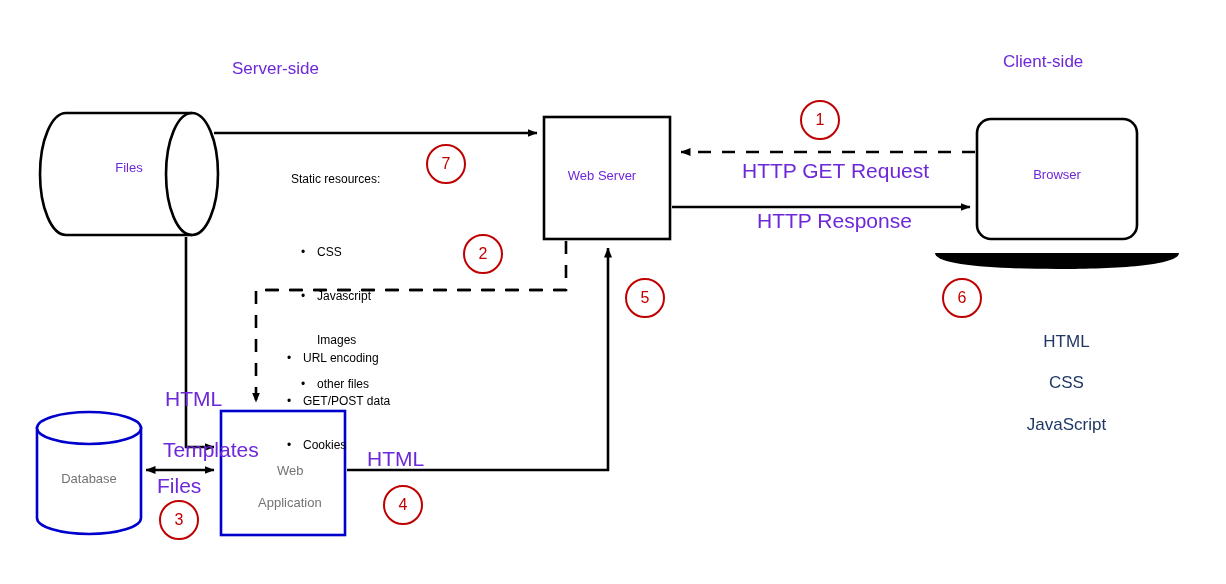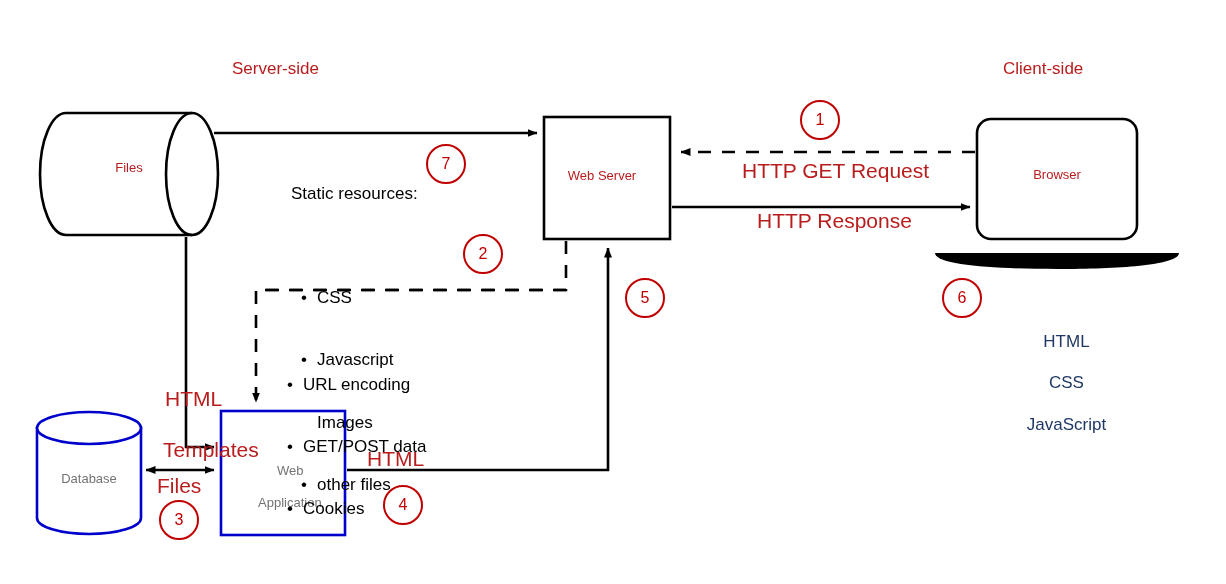--- a/index.html
+++ b/index.html
@@ -17,31 +17,31 @@
   }
   svg.layer {
     position: absolute;
     top: 0;
     left: 0;
     width: 1226px;
     height: 584px;
   }
   .lbl {
     position: absolute;
-    color: #b91c1c;
+    color: #6d28d9;
     font-family: "Liberation Sans", sans-serif;
     white-space: pre;
     line-height: 1.22;
   }
   .side-title { font-size: 17px; }
   .node-text  { font-size: 13px; text-align: center; }
   .edge-text  { font-size: 21px; }
   .blue-text  { color: #737373; }
   .navy-text  { color: #1F3864; }
-  .bullet-block { font-size: 17px; color:#000; }
+  .bullet-block { font-size: 12px; color:#000; }
   .bullet-block .hdr { display:block; }
   .bullet-block ul {
     margin: 0;
     padding-left: 26px;
     list-style: none;
   }
   .bullet-block li { position: relative; }
   .bullet-block li.bul::before {
     content: "\2022";
     position: absolute;
@@ -107,21 +107,21 @@
 
     <path d="M 975,152 L 681,152" fill="none" stroke="#000000" stroke-width="2.6" stroke-dasharray="13,11" marker-end="url(#arrowBlack)"></path>
 
     <path d="M 672,207 L 970,207" fill="none" stroke="#000000" stroke-width="2.6" marker-end="url(#arrowBlack)"></path>
 
     <path d="M 566,290 L 256,290" fill="none" stroke="#000000" stroke-width="2.6" stroke-dasharray="13,11"></path>
   </svg>
 
   <div class="lbl side-title" style="left:232px; top:59px;">Server-side</div>
 
-  <div class="lbl side-title" style="left:1003px; top:59px;">Client-side</div>
+  <div class="lbl side-title" style="left:1003px; top:52px;">Client-side</div>
 
   <div class="lbl node-text" style="left:66px; top:160px; width:126px;">Files</div>
 
   <div class="lbl node-text blue-text" style="left:37px; top:471px; width:104px;">Database</div>
 
   <div class="lbl node-text" style="left:544px; top:168px; width:116px;">Web Server</div>
 
   <div class="lbl node-text" style="left:977px; top:167px; width:160px;">Browser</div>
 
   <div class="lbl node-text blue-text" style="left:221px; top:447px; width:124px;">

